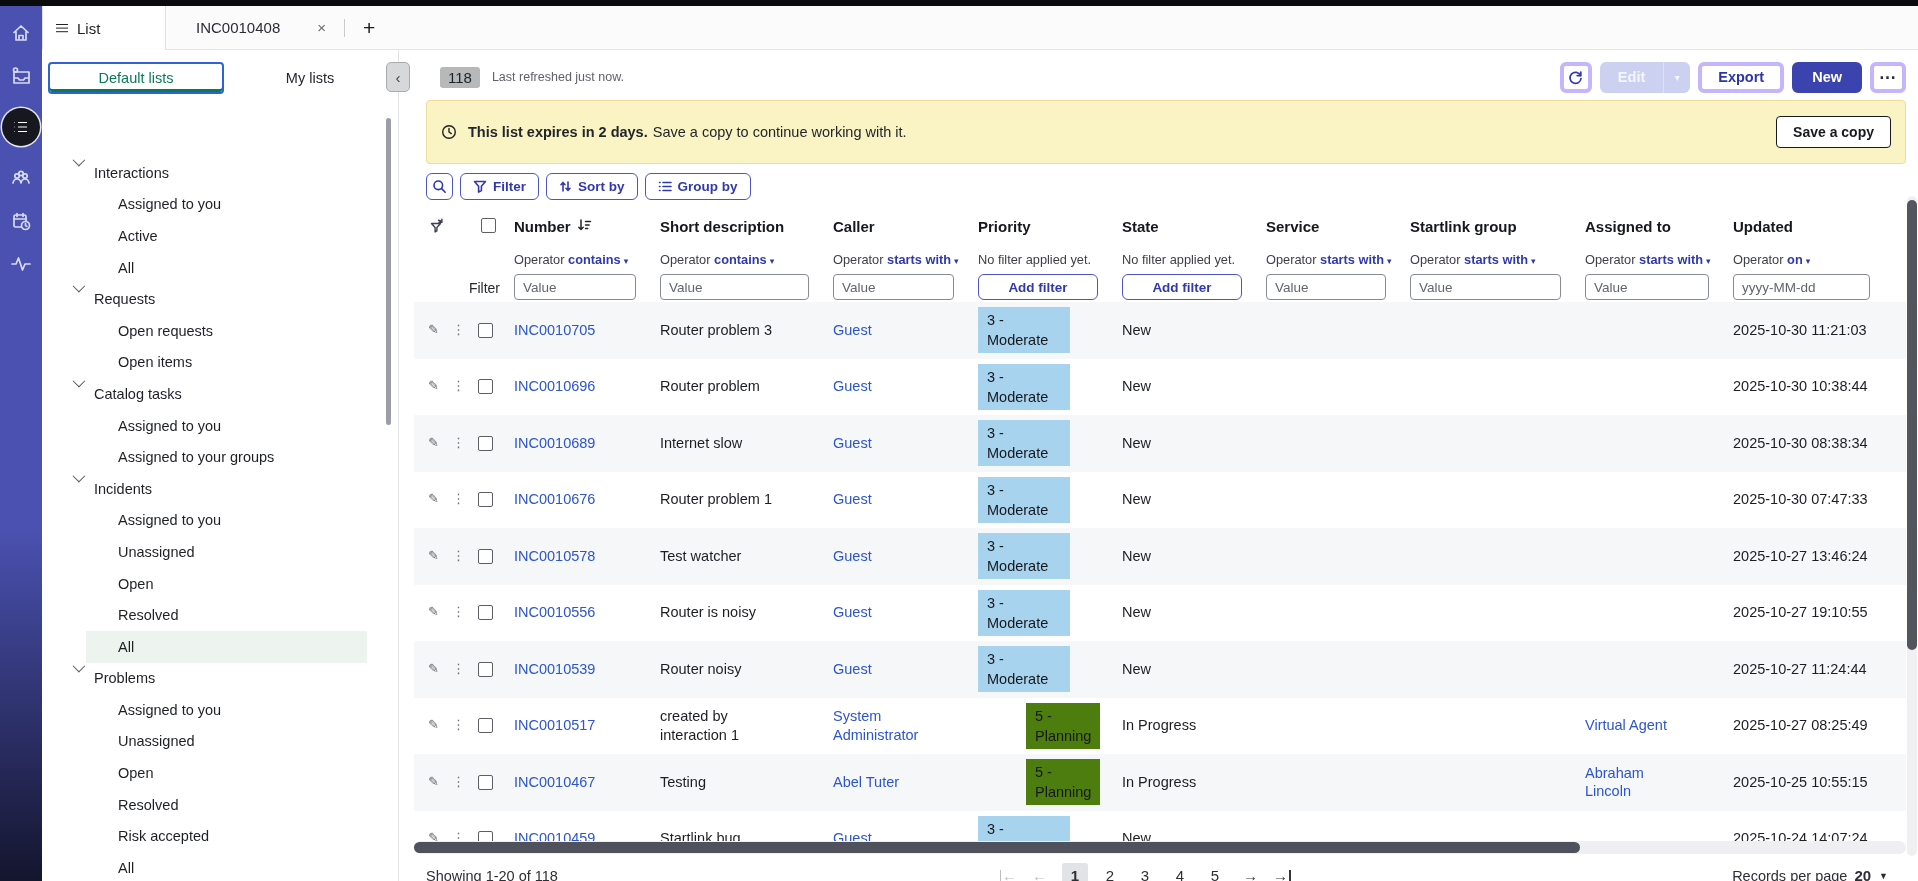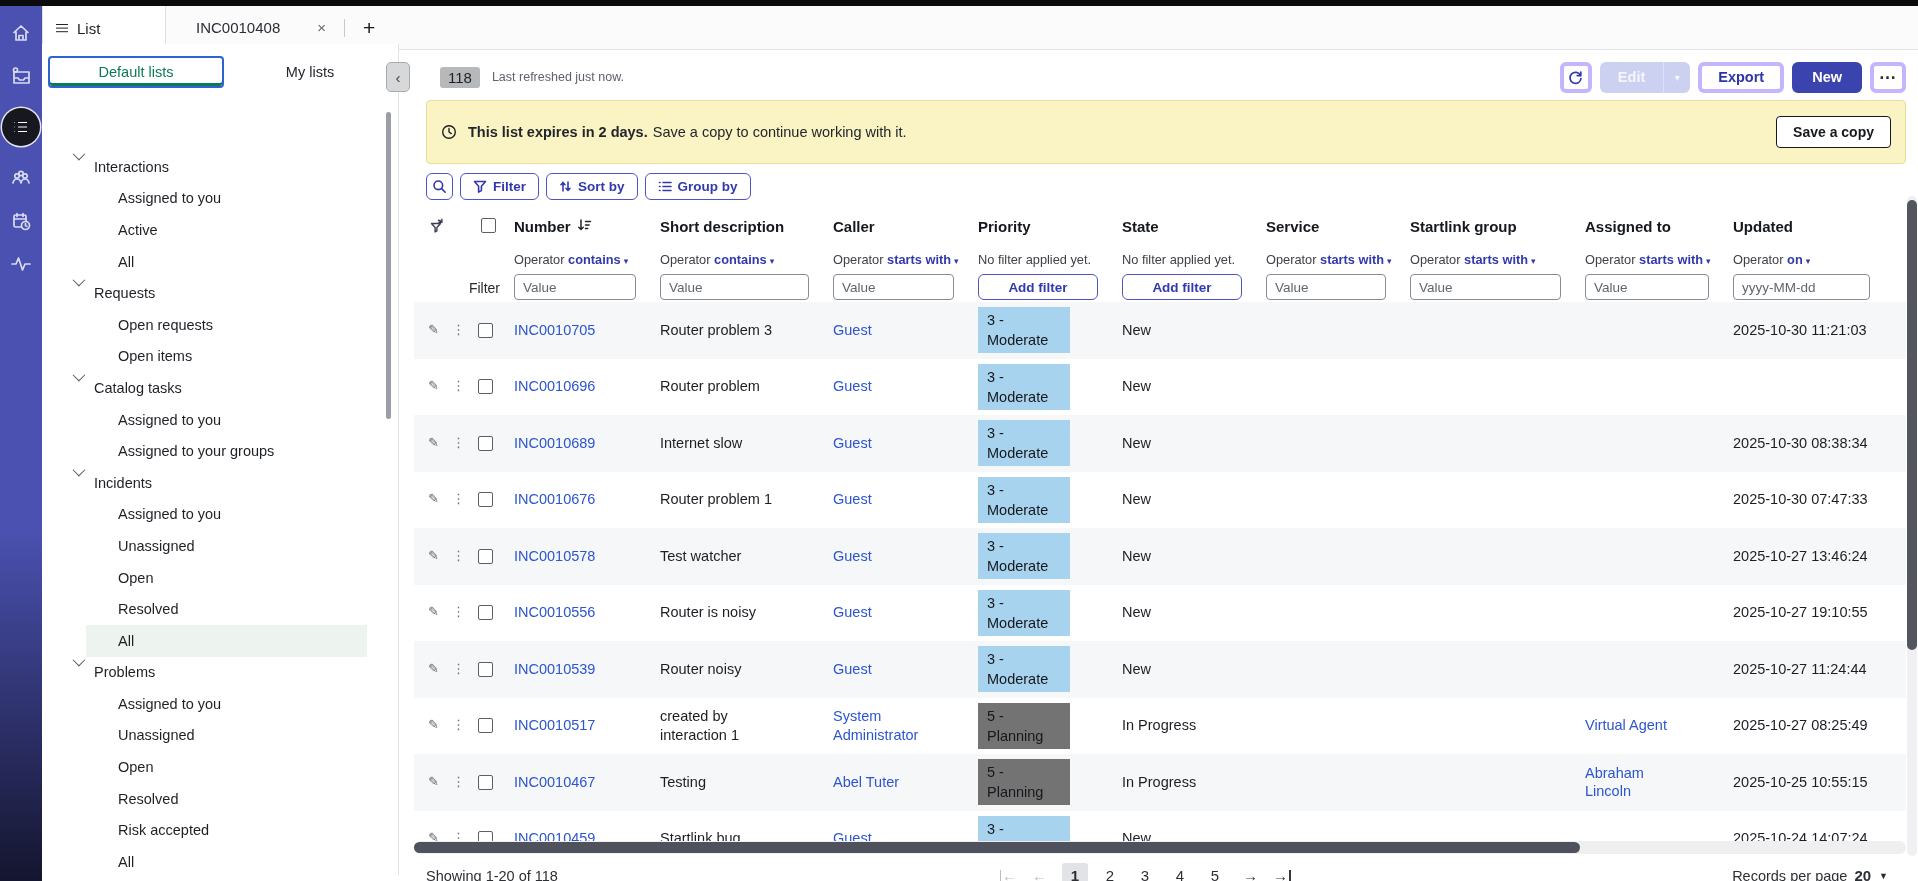--- a/index.html
+++ b/index.html
@@ -27,21 +27,21 @@
   .tab.active{width:124px;background:#fff;border-left:1px solid #e0e1e4;border-right:1px solid #e0e1e4;
     margin-bottom:-1px;padding-left:13px;gap:9px;}
   .tab-list-icon{display:block;width:12px;height:10px;margin-top:1px;}
   .tab-list-icon i{display:block;width:12px;height:1.6px;background:#212428;box-shadow:0 3.6px 0 #212428,0 7.2px 0 #212428;}
   .tab.record{width:172px;justify-content:space-between;padding:0 12px 0 30px;color:#2a2d33;}
   .tab-close{color:#67696e;font-size:15px;cursor:default;}
   .tabdiv{width:1px;height:18px;background:#c9cacd;margin:auto 6px;}
   .tab-add{border:none;background:none;font-size:21px;font-weight:300;color:#17191d;margin-left:6px;padding:0 6px;}
 
   
-  .sidebar{position:absolute;left:42px;top:44px;width:357px;height:831px;background:#fff;border-right:1px solid #e2e3e6;}
+  .sidebar{position:absolute;left:42px;top:50px;width:357px;height:831px;background:#fff;border-right:1px solid #e2e3e6;}
   .list-tabs{position:absolute;top:12px;left:6px;width:348px;height:32px;display:flex;}
   .lt{flex:1;font-size:14.5px;display:flex;align-items:center;justify-content:center;background:none;border:none;color:#23262c;}
   .lt.active{border:2px solid #2f62d9;border-radius:4px;color:#0a7b55;box-shadow:inset 0 -3px 0 #0a7b55;}
   .tree{position:absolute;top:102px;left:0;right:10px;bottom:0;overflow:hidden;padding-top:5px;}
   .srow{height:31.6px;display:flex;font-size:14.5px;color:#1d2025;}
   .srow .chev{width:9px;height:9px;border-right:1.6px solid #54585e;border-bottom:1.6px solid #54585e;
     transform:rotate(45deg) translateY(-2px);margin-left:31px;flex:none;}
   .srow .hl{display:flex;align-items:center;height:100%;}
   .srow.group .hl{margin-left:12px;}
   .srow.item .hl{margin-left:44px;width:281px;padding-left:32px;}
@@ -111,21 +111,21 @@
   .cell.tools{gap:13px;padding:0 0 0 2px;}
   .pencil-icon{font-size:13px;color:#63666d;}
   .kebab-icon{font-size:13px;color:#6a6d73;}
   .cb{width:15px;height:15px;border:1.5px solid #5c6066;border-radius:2px;background:#fff;flex:none;}
   .link{color:#2c55cf;text-decoration:none;}
   .desc{max-width:122px;}
   .callerw{max-width:118px;}
   .assignedw{max-width:100px;}
   .chip{display:flex;align-items:center;min-height:46px;width:92px;padding:2px 9px;font-size:14.5px;line-height:1.38;color:#15181c;}
   .chip.blue{background:#a8d3ef;}
-  .chip.green{background:#737373;}
+  .chip.green{background:#4d7c0f;margin-left:48px;}
   .chip:empty{display:none;}
 
   
   .hscroll{height:13px;margin:0 12px 0 15px;background:#efeff2;border-radius:7px;position:relative;}
   .hthumb{position:absolute;left:0;top:1px;height:11px;width:1166px;background:#4f515c;border-radius:6px;}
   .vscroll{position:absolute;right:1px;top:146px;width:10px;height:660px;background:#f0f0f3;border-radius:5px;}
   .vthumb{position:absolute;left:0;top:4px;width:10px;height:450px;background:#54565e;border-radius:5px;}
 
   
   .footer{height:43px;display:flex;align-items:center;justify-content:space-between;padding:0 30px 0 27px;font-size:14.5px;color:#2c2f34;}
@@ -586,20 +586,23 @@
           </div>
           <div class="cell">
             <span></span>
           </div>
           <div class="cell">
             <span></span>
           </div>
           <div class="cell">
             <a class="link assignedw" href="#"></a>
           </div>
+          <div class="cell">
+            <span>2025-10-30 10:38:44</span>
+          </div>
         </div>
 
         <div class="trow gridcols">
           <div class="cell tools">
             <span class="pencil-icon">✎</span>
             <span class="kebab-icon">⋮</span>
             <span class="cb"></span>
           </div>
           <div class="cell">
             <a class="link" href="#">INC0010689</a>

